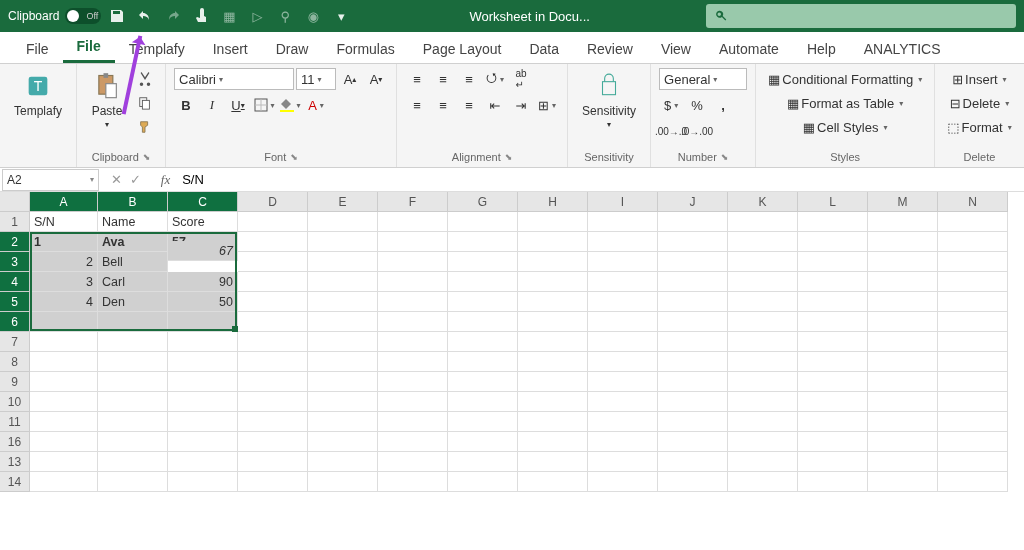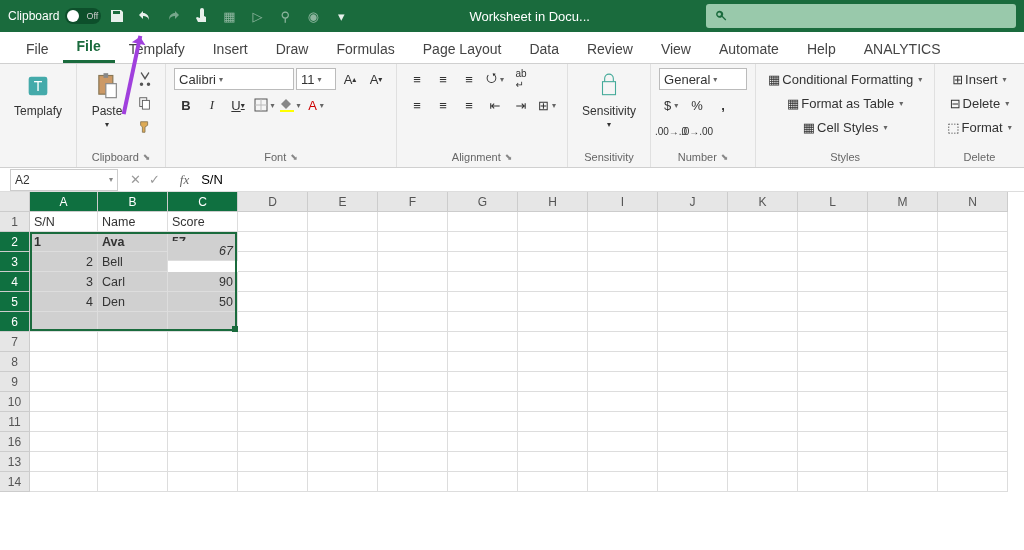--- a/index.html
+++ b/index.html
@@ -28,21 +28,21 @@
 .bigbtn .ico { width:32px; height:32px; display:flex; align-items:center; justify-content:center; }
 .col { display:flex; flex-direction:column; gap:2px; }
 .smbtn { width:24px; height:22px; display:flex; align-items:center; justify-content:center; cursor:pointer; font-size:13px; }
 .smbtn.wd { width:auto; padding:0 4px; gap:2px; white-space:nowrap; }
 .combo { height:22px; background:#fff; border:1px solid #bbb; display:flex; align-items:center; padding:0 4px; font-size:13px; }
 .dd::after { content:"▾"; font-size:8px; margin-left:3px; color:#666; }
 .row { display:flex; gap:2px; align-items:center; }
 .launcher { font-size:9px; color:#888; }
 
 .namebox-row { height:24px; display:flex; align-items:center; border-bottom:1px solid #ddd; background:#fff; }
-.namebox { width:108px; height:22px; border:1px solid #ccc; margin-left:10px; padding:0 4px; font-size:12px; display:flex; align-items:center; justify-content:space-between; }
+.namebox { width:97px; height:22px; border:1px solid #ccc; margin-left:2px; padding:0 4px; font-size:12px; display:flex; align-items:center; justify-content:space-between; }
 .fx-btns { display:flex; gap:8px; padding:0 12px; color:#999; }
 .fx-label { font-style:italic; font-family:Georgia,serif; color:#666; padding:0 8px; }
 .formula-input { flex:1; padding:0 4px; font-size:13px; border:none; outline:none; }
 
 .grid-area { display:flex; position:relative; }
 .colheads { display:flex; height:20px; }
 .colhead, .rowhead { background:#e6e6e6; border-right:1px solid #ccc; border-bottom:1px solid #ccc; font-size:12px; color:#555; display:flex; align-items:center; justify-content:center; cursor:pointer; }
 .corner { width:30px; height:20px; background:#e6e6e6; border-right:1px solid #ccc; border-bottom:1px solid #ccc; }
 .rowheads { display:flex; flex-direction:column; }
 .rowhead { width:30px; height:20px; }

